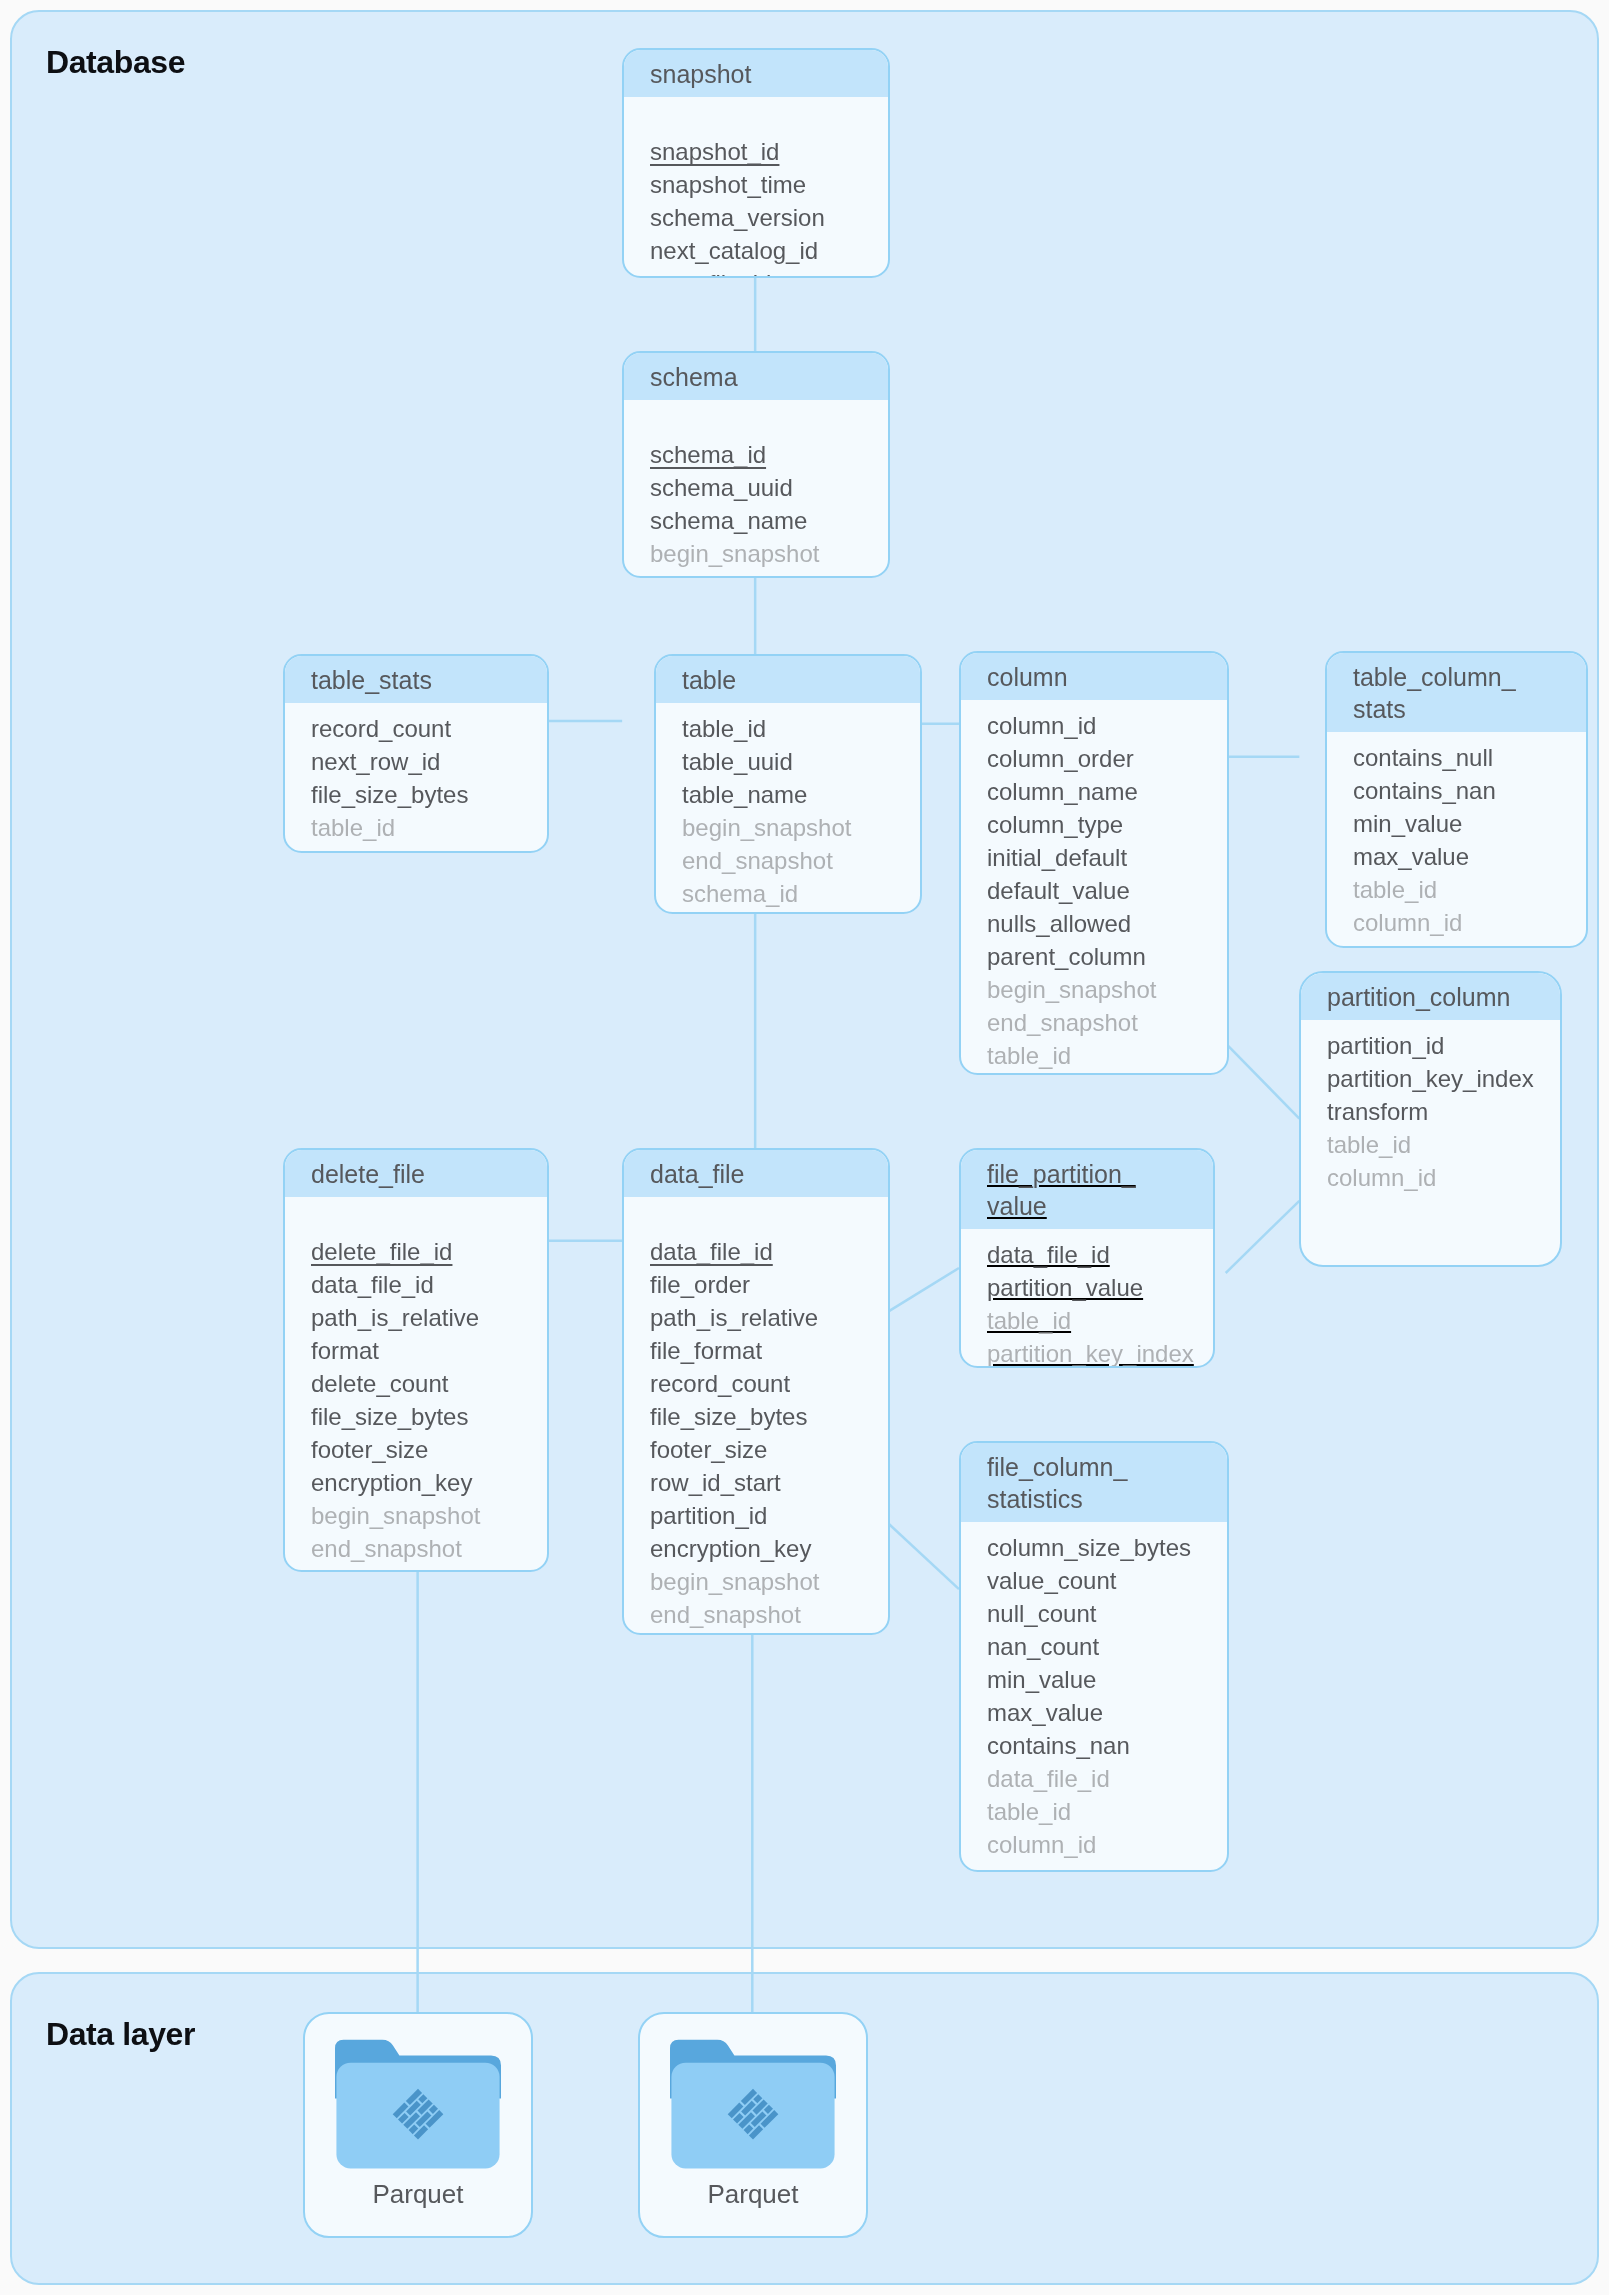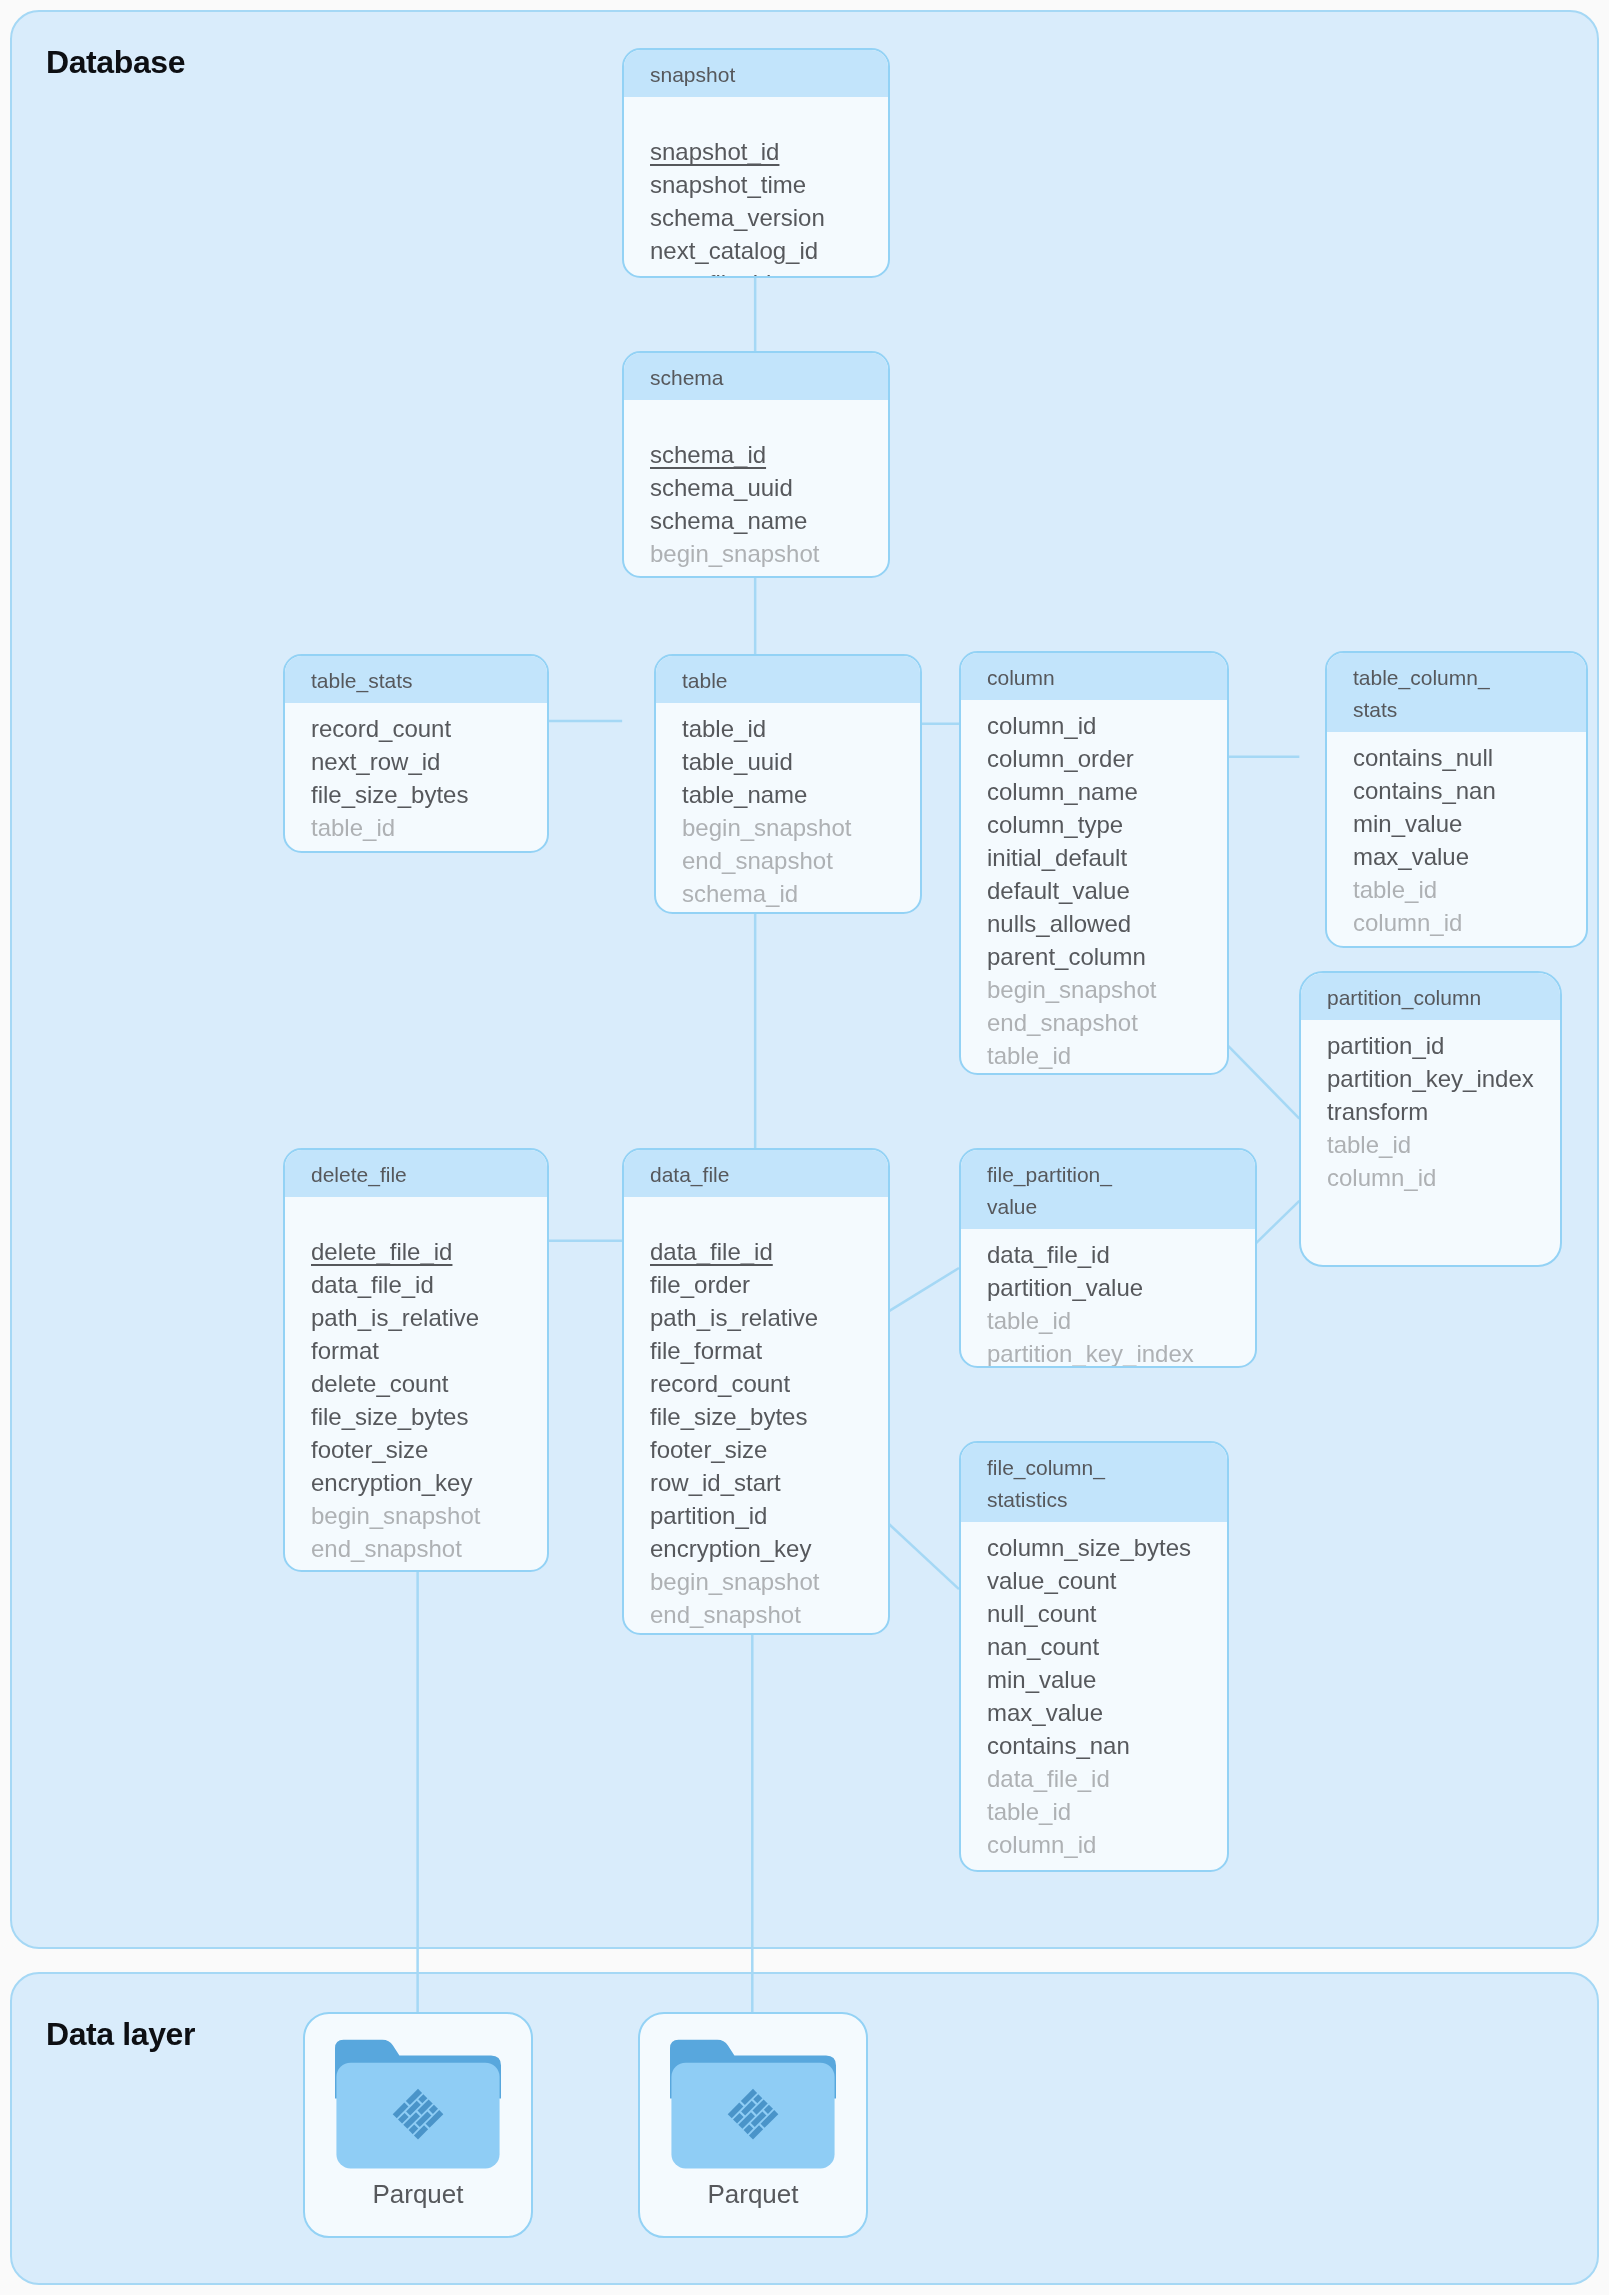--- a/index.html
+++ b/index.html
@@ -26,21 +26,21 @@
   #entity-layer,#folder-layer{position:absolute;left:0;top:0;z-index:3;}
   .entity-card{
     position:absolute;box-sizing:border-box;overflow:hidden;
     background:var(--card-fill,#f4fafe);
     border:2.1px solid var(--card-border,#93d2f5);
     border-radius:18.6px;
   }
   .entity-header{
     background:var(--card-header-fill,#c2e4fb);
     padding:9.3px 26px 6.4px 26px;
-    font-size:21px;line-height:31.5px;color:var(--text-dark,#56585c);
+    font-size:25px;line-height:31.5px;color:var(--text-dark,#56585c);
     white-space:pre-line;
   }
   .entity-body{
     padding:9.3px 26px 11.4px 26px;
     font-size:24px;line-height:33px;color:var(--text-dark,#56585c);
   }
   .field{white-space:nowrap;}
   .field.muted{color:var(--text-muted,#aeb1b4);}
   .field.pk{text-decoration:underline;text-underline-offset:4.3px;text-decoration-thickness:1.8px;margin-top:29px;}
   .folder-card{
@@ -180,21 +180,21 @@
           <div class="field">file_size_bytes</div>
           <div class="field">footer_size</div>
           <div class="field">row_id_start</div>
           <div class="field">partition_id</div>
           <div class="field">encryption_key</div>
           <div class="field muted">begin_snapshot</div>
           <div class="field muted">end_snapshot</div>
           <div class="field muted">table_id</div>
         </div>
       </div>
-      <div class="entity-card" style="left: 959px; top: 1148px; width: 298px; height: 220px;">
+      <div class="entity-card" style="left: 959px; top: 1148px; width: 256px; height: 220px; text-decoration: underline;">
         <div class="entity-header">file_partition_
 value</div>
         <div class="entity-body">
           <div class="field">data_file_id</div>
           <div class="field">partition_value</div>
           <div class="field muted">table_id</div>
           <div class="field muted">partition_key_index</div>
         </div>
       </div>
       <div class="entity-card" style="left: 959px; top: 1441px; width: 270px; height: 431px;">

